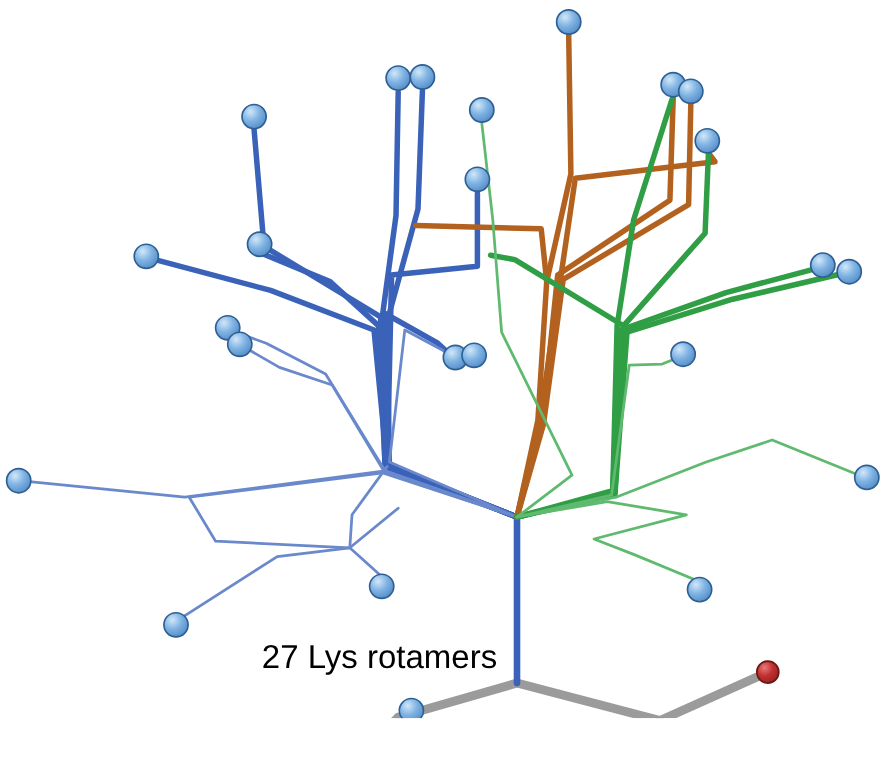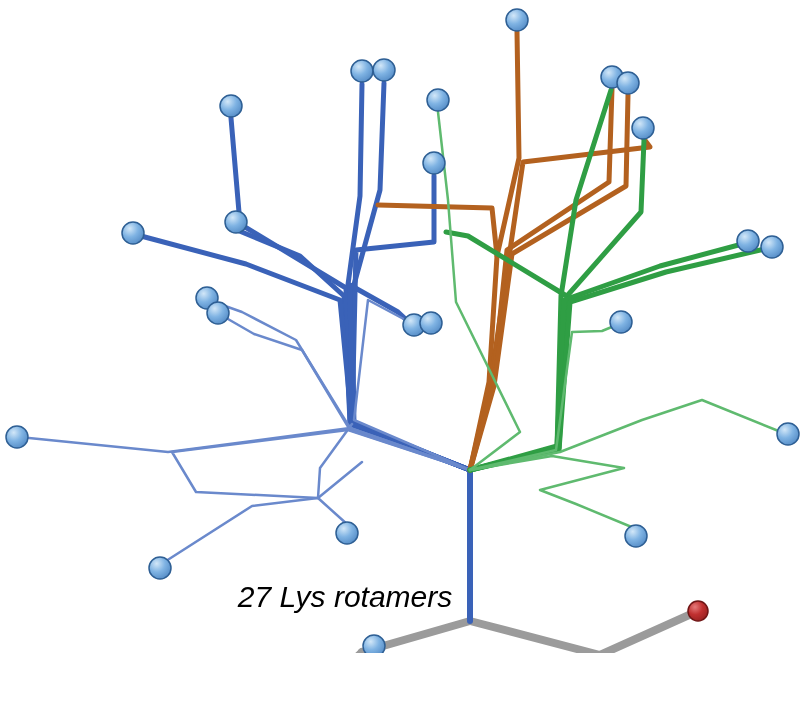--- a/index.html
+++ b/index.html
@@ -3,21 +3,20 @@
 <meta charset="utf-8">
 <style>
   html, body { margin: 0; padding: 0; background: #ffffff; }
   .viewport {
     position: relative;
     width: 800px;
     height: 653px;
     background: #ffffff;
     overflow: hidden;
     font-family: "Liberation Sans", sans-serif;
-    font-style: italic;
   }
   svg { display: block; }
   .mol-label {
     font-family: "Liberation Sans", sans-serif;
     font-size: 30px;
     fill: #000000;
   }
 </style>
 </head>
 <body>

